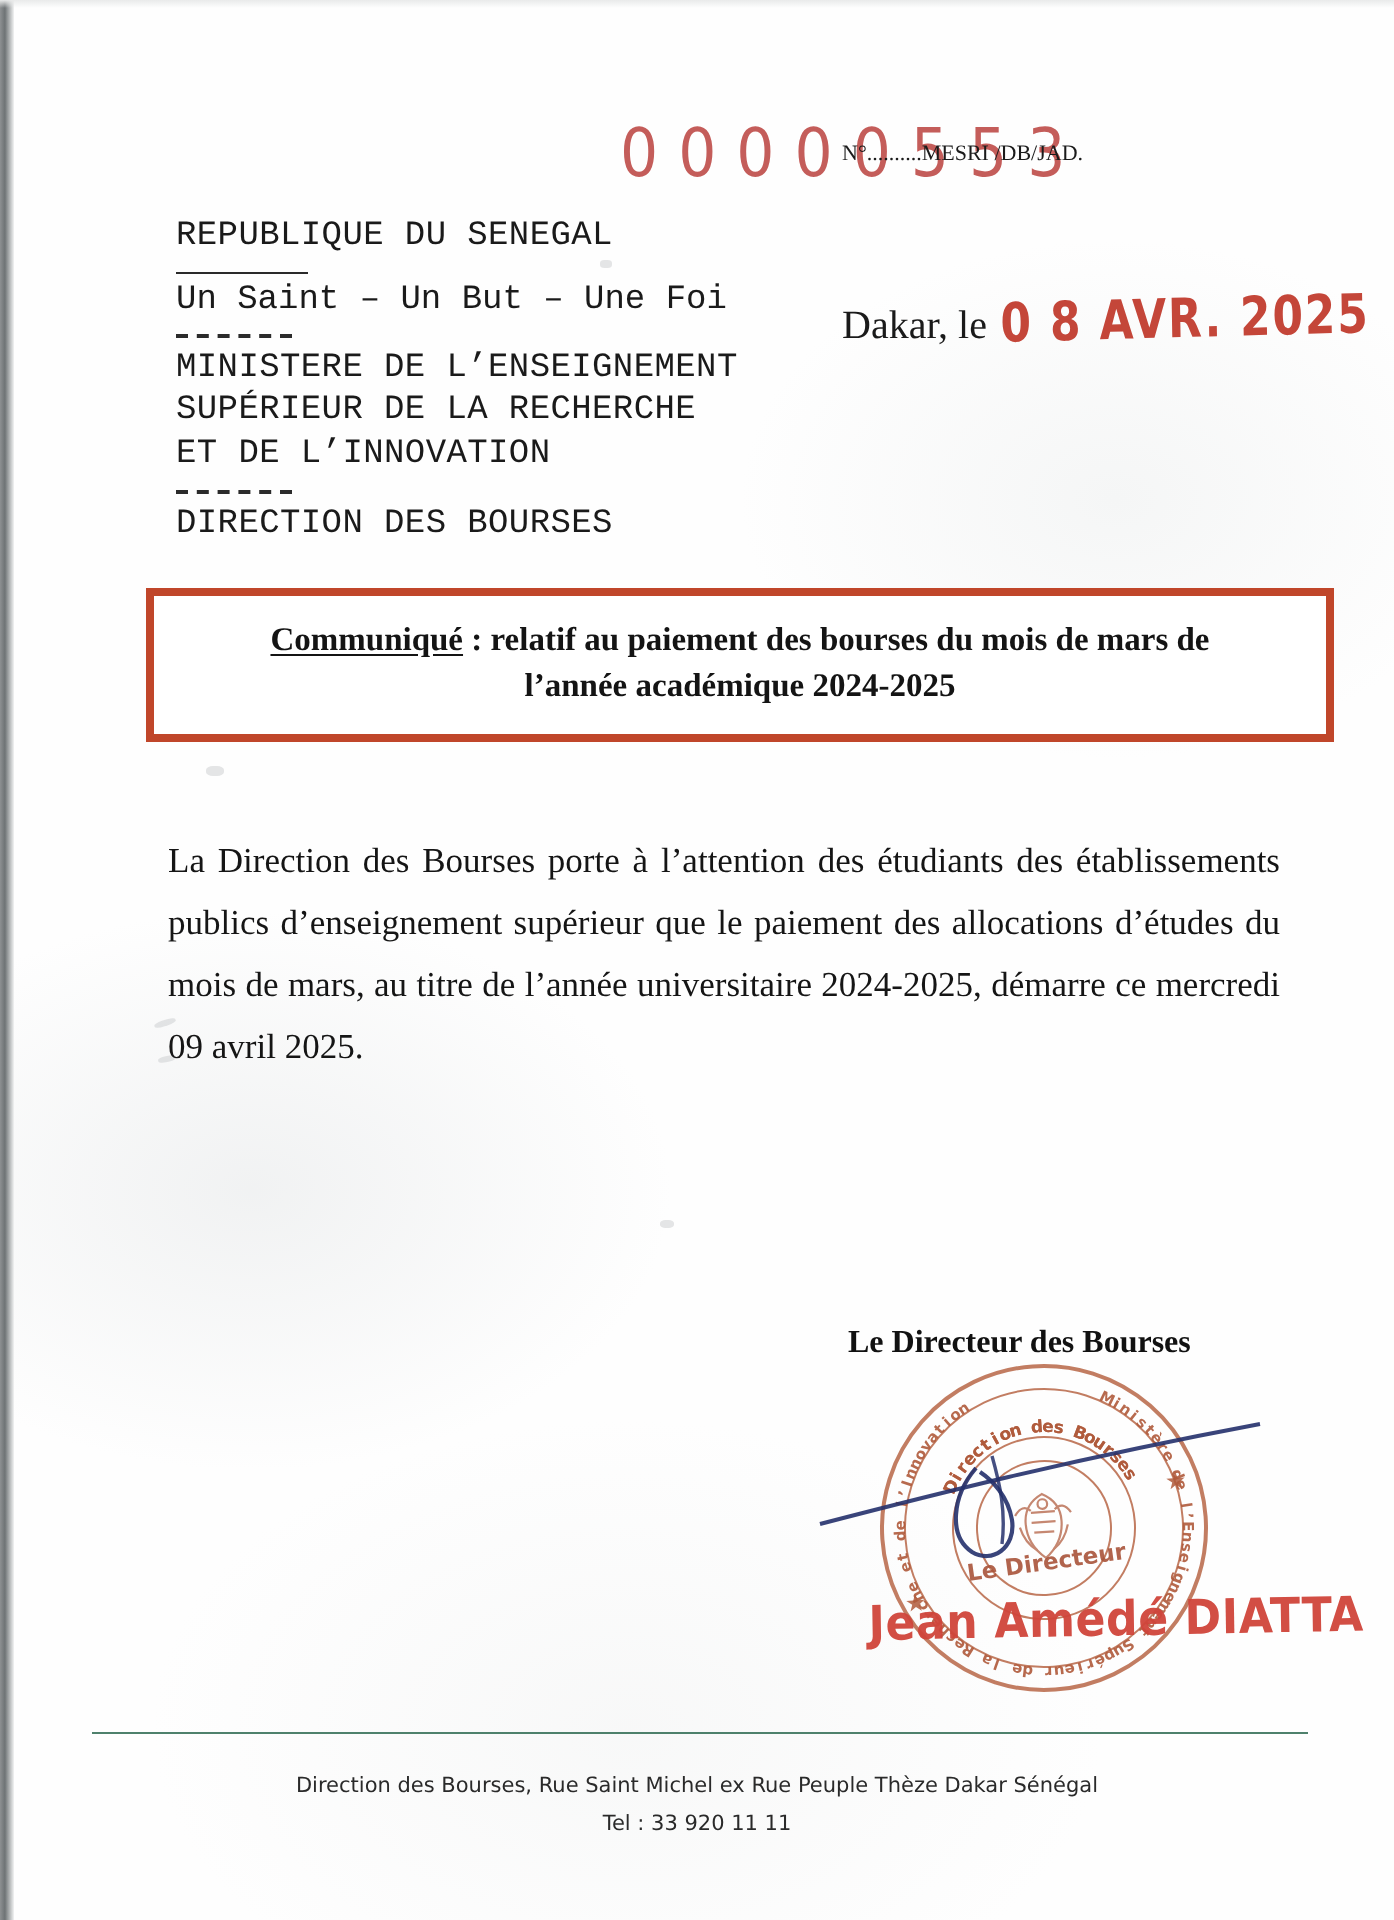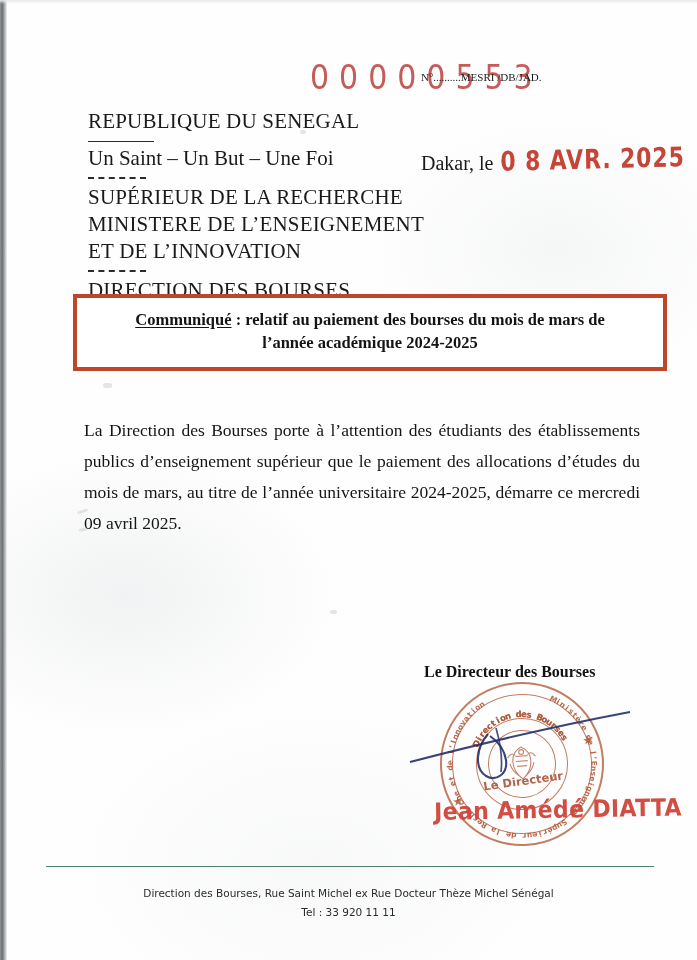--- a/index.html
+++ b/index.html
@@ -64,22 +64,22 @@
     white-space: nowrap;
   }
 
   
   .hdr-left {
     position: absolute;
     left: 88px; top: 108px;
     width: 300px;
   }
   .hdr-line {
-    font-family: Liberation Serif, serif;
-    font-size: 21px;
+    font-family: Liberation Mono, monospace;
+    font-size: 17px;
     color: #1a1a1a;
     line-height: 1.28;
     white-space: nowrap;
   }
   .hdr-caps { letter-spacing: 0.2px; }
   .rule-solid {
     width: 66px; height: 0;
     border-top: 1.4px solid #2a2a2a;
     margin: 6px 0 3px 0;
   }
@@ -282,22 +282,22 @@
   <div class="num-line">
     <div class="stamp-number">00000553</div>
     <div class="num-label">N°..........MESRI /DB/JAD.</div>
   </div>
 
   <div class="hdr-left">
     <div class="hdr-line hdr-caps">REPUBLIQUE DU SENEGAL</div>
     <div class="rule-solid"></div>
     <div class="hdr-line">Un Saint – Un But – Une Foi</div>
     <div class="rule-dashed"></div>
+    <div class="hdr-line hdr-caps">MINISTERE DE L’ENSEIGNEMENT</div>
     <div class="hdr-line hdr-caps">SUPÉRIEUR DE LA RECHERCHE</div>
-    <div class="hdr-line hdr-caps">MINISTERE DE L’ENSEIGNEMENT</div>
     <div class="hdr-line hdr-caps">ET DE L’INNOVATION</div>
     <div class="rule-dashed2"></div>
     <div class="hdr-line hdr-caps">DIRECTION DES BOURSES</div>
   </div>
 
   <div class="dakar">Dakar, le</div>
   <div class="date-stamp">0 8 AVR. 2025</div>
 
   <div class="title-box">
     <div class="title-text">
@@ -458,17 +458,17 @@
   <svg class="ink-signature" viewBox="0 0 230 120">
     <path d="M6 72 C60 58 130 40 226 22" stroke="#24306b" stroke-width="2" fill="none" opacity="0.9"></path>
     <path d="M84 44 C72 58 70 78 82 86 C92 92 104 84 102 70 C100 58 92 50 86 46" stroke="#24306b" stroke-width="2.1" fill="none" opacity="0.9"></path>
     <path d="M92 38 C96 52 99 66 97 82" stroke="#24306b" stroke-width="1.7" fill="none" opacity="0.85"></path>
   </svg>
 
   <div class="sig-name">Jean Amédé DIATTA</div>
 
   <div class="footer-rule"></div>
   <div class="footer-text">
-    <div>Direction des Bourses, Rue Saint Michel ex Rue Docteur Thèze Michel Sénégal</div>
+    <div>Direction des Bourses, Rue Saint Michel ex Rue Peuple Thèze Dakar Sénégal</div>
     <div>Tel : 33 920 11 11</div>
   </div>
 
 </div>
 
 </body></html>

